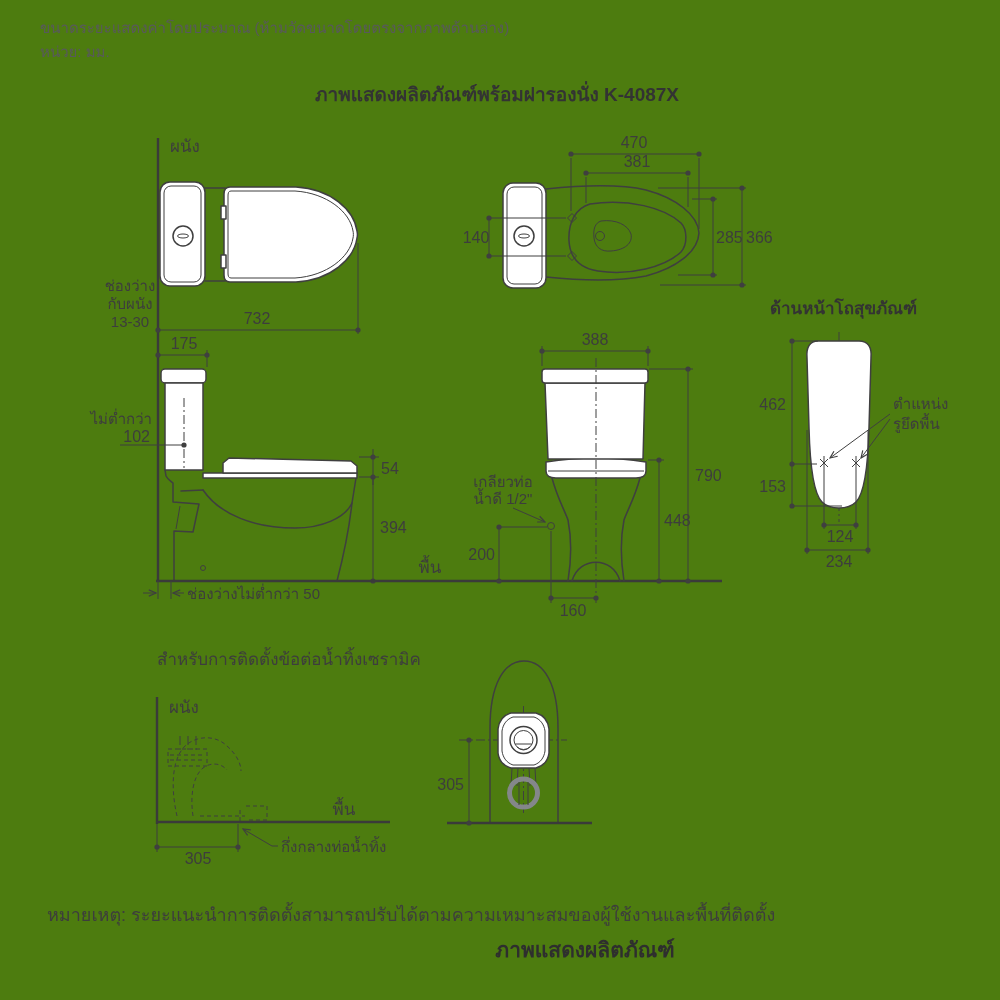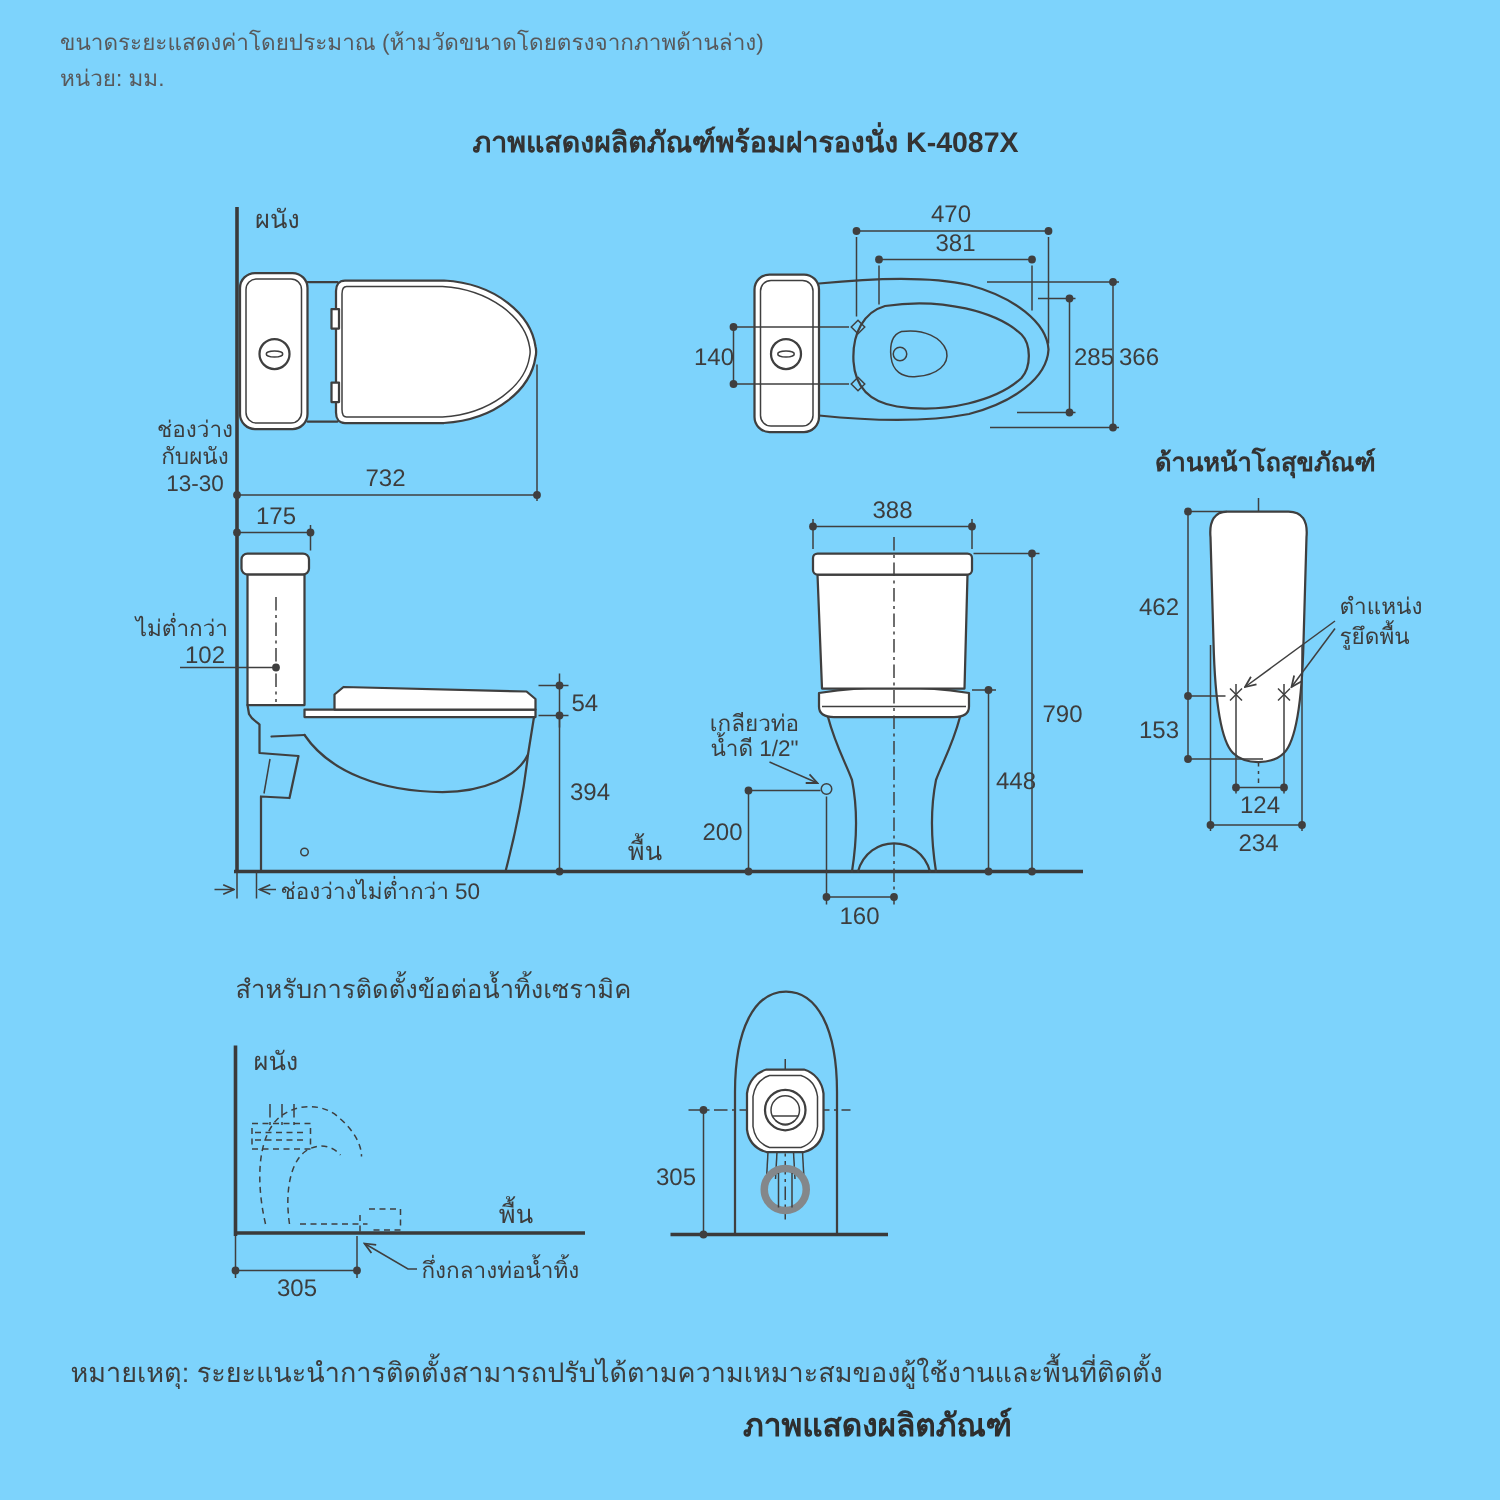--- a/index.html
+++ b/index.html
@@ -1,16 +1,16 @@
 <!DOCTYPE html>
 <html><head>
 <meta charset="utf-8">
 <style>
   html,body{margin:0;padding:0;background:#ffffff;}
-  #stage{position:relative;width:1000px;height:1000px;background:#7dd3fc;overflow:hidden;text-align:right;}
+  #stage{position:relative;width:1000px;height:1000px;background:#4d7c0f;overflow:hidden;text-align:right;}
   svg{display:block;}
   svg text{font-family:"Liberation Sans","DejaVu Sans",sans-serif;fill:#3d3d3d;}
   .t15{font-size:15px}
   .t16{font-size:16px}
   .t17{font-size:17px}
   .t18{font-size:18px}
   .tb19{font-size:19px;font-weight:bold;fill:#333}
   .tb17{font-size:17px;font-weight:bold;fill:#333}
   .tb21{font-size:21px;font-weight:bold;fill:#2e2e2e}
   .muted{fill:#58595b}

